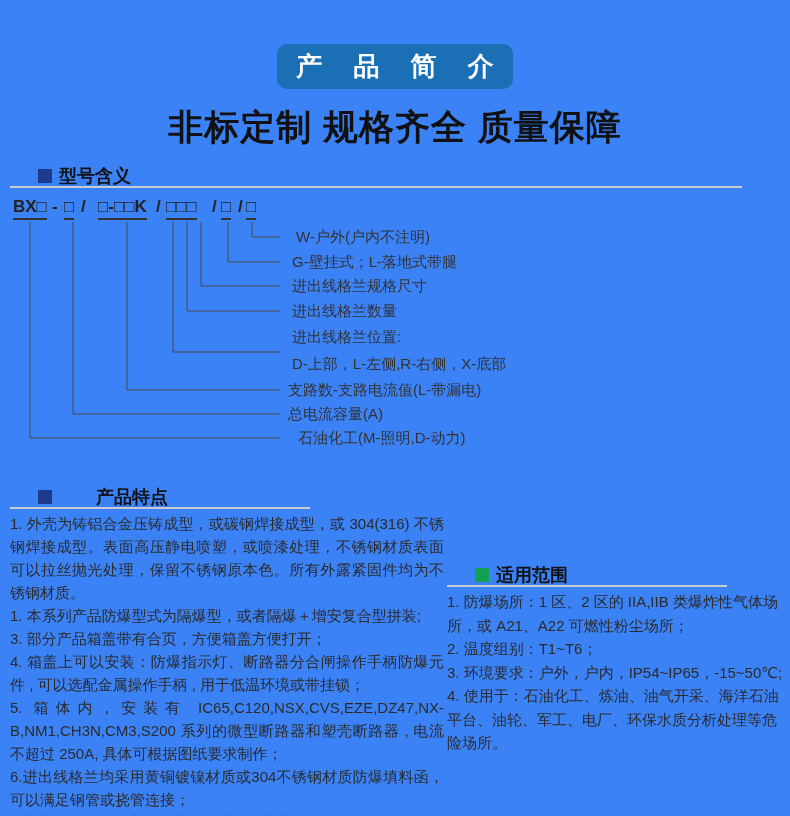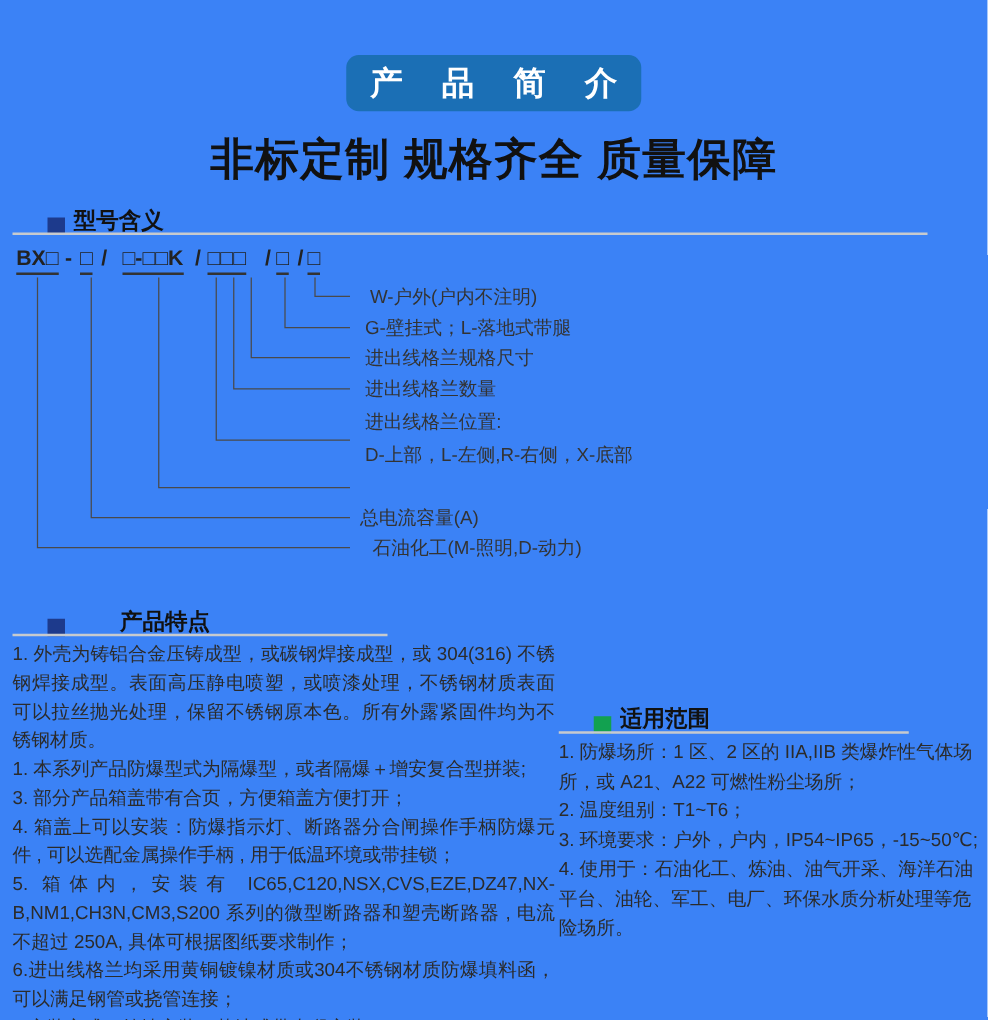--- a/index.html
+++ b/index.html
@@ -10,21 +10,21 @@
   
   .banner { position:absolute; left:277px; top:44px; width:236px; height:45px;
             border-radius:10px; display:flex; align-items:center; justify-content:center; }
   .banner span { font-size:26px; font-weight:bold; letter-spacing:12px; text-indent:12px; }
 
   
   .headline { position:absolute; left:0; top:104px; width:790px; text-align:center;
               font-size:35px; font-weight:bold; color:#111; letter-spacing:1px; }
 
   
-  .sec-head { position:absolute; display:flex; align-items:flex-end; gap:7px;padding-left:28px; }
+  .sec-head { position:absolute; display:flex; align-items:center; gap:7px;padding-left:28px; }
   .sec-square { width:14px; height:14px; display:inline-block; }
   .sec-title { font-size:18px; font-weight:bold; color:#111; }
   .hairline { position:absolute; height:2px; background:#c7cace; }
 
   
   .code-row { position:absolute; left:0; top:197px; width:784px; height:24px;
               font-size:17px; font-weight:bold; color:#222; }
   .code-row span { position:absolute; top:0; white-space:nowrap; }
   .code-row .u { border-bottom:2px solid #333; padding-bottom:1px; }
 
@@ -83,20 +83,21 @@
       <polyline points="30,2 30,218 280,218"></polyline>
     </g>
   </svg>
 
   <span class="dlabel" style="left:296px; top:228px;">W-户外(户内不注明)</span>
   <span class="dlabel" style="left:292px; top:253px;">G-壁挂式；L-落地式带腿</span>
   <span class="dlabel" style="left:292px; top:277px;">进出线格兰规格尺寸</span>
   <span class="dlabel" style="left:292px; top:302px;">进出线格兰数量</span>
   <span class="dlabel" style="left:292px; top:328px;">进出线格兰位置:</span>
   <span class="dlabel" style="left:292px; top:355px;text-align:center;">D-上部，L-左侧,R-右侧，X-底部</span>
+  <span class="dlabel" style="left:288px; top:381px;">支路数-支路电流值(L-带漏电)</span>
   <span class="dlabel" style="left:288px; top:405px;">总电流容量(A)</span>
   <span class="dlabel" style="left:298px; top:429px;">石油化工(M-照明,D-动力)</span>
 
   <div class="sec-head" style="left:10px; top:485px;gap:44px;">
     <span class="sec-square" style="background: rgb(29, 58, 140);"></span>
     <span class="sec-title">产品特点</span>
   </div>
   <div class="hairline" style="left:10px; top:507px; width:300px;"></div>
 
   <div class="col-features">

